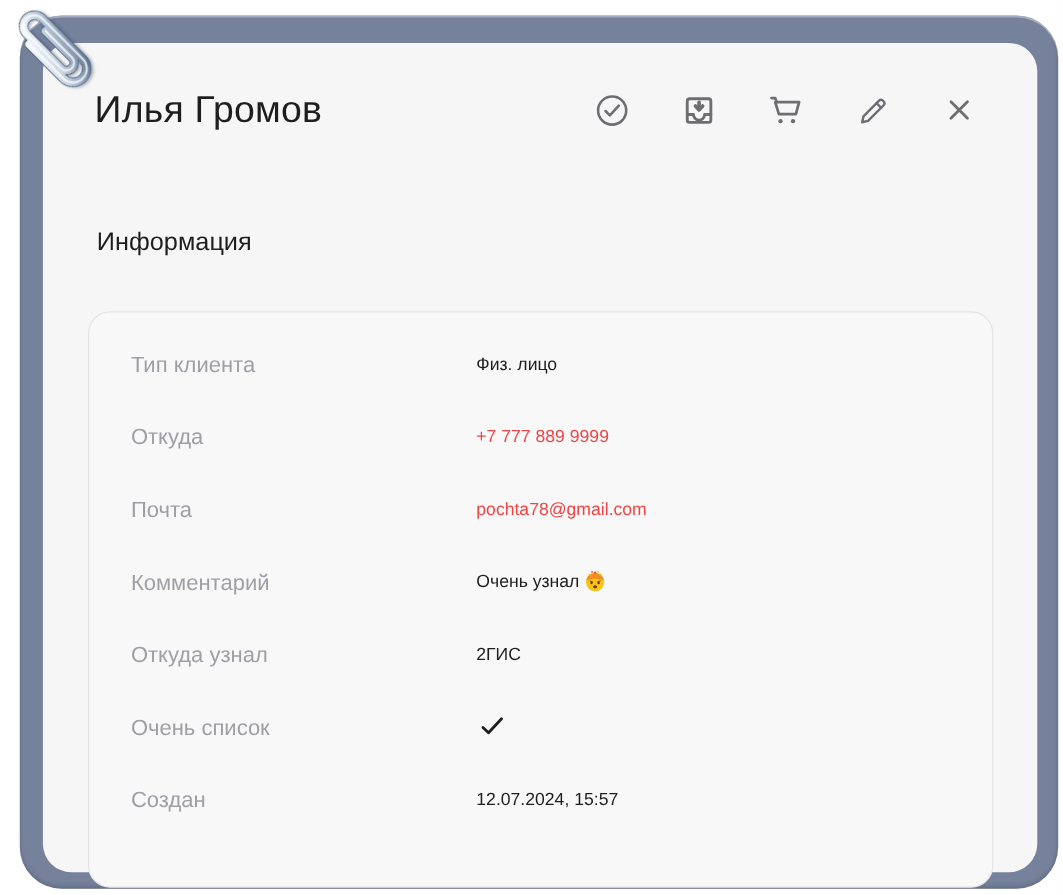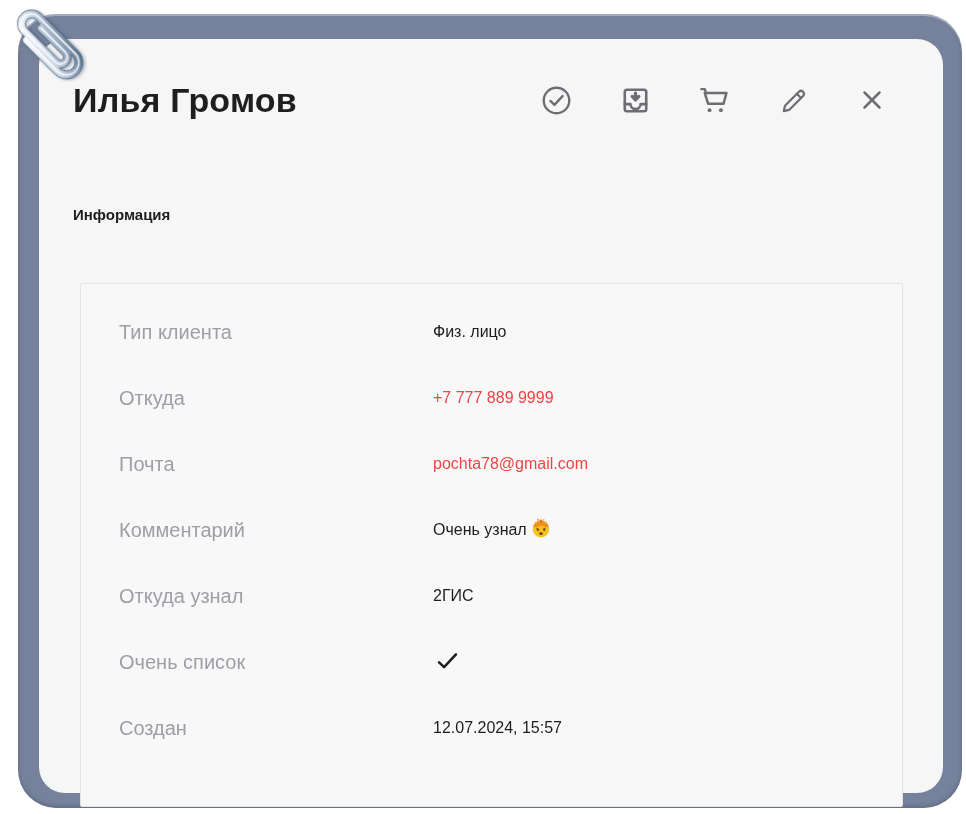--- a/index.html
+++ b/index.html
@@ -26,23 +26,23 @@
   .card {
     position: absolute;
     left: 39px; top: 39px;
     width: 904px; height: 754px;
     background: #f6f6f7;
     border-radius: 26px;
   }
 
   .title {
     position: absolute;
-    left: 34px; top: 40px;
+    left: 47px; top: 40px;
     font-size: 34px;
-    font-weight: 700;
+    font-weight: 400;
     color: #1e1e20;
     letter-spacing: 0.2px;
     line-height: 42px;
     white-space: nowrap;
   }
 
   .toolbar {
     position: absolute;
     top: 44px; right: 54px;
     display: flex;
@@ -52,33 +52,33 @@
   .tool-btn {
     width: 34px; height: 34px;
     display: flex; align-items: center; justify-content: center;
     background: none; border: none; padding: 0; margin: 0;
     cursor: pointer; color: #6d6d72;
   }
   .tool-btn svg { display: block; }
 
   .section-heading {
     position: absolute;
-    left: 34px; top: 167px;
-    font-size: 15px;
-    font-weight: 700;
+    left: 49px; top: 167px;
+    font-size: 23px;
+    font-weight: 400;
     color: #1e1e20;
   }
 
   .info-card {
     position: absolute;
     left: 41px; top: 244px;
     width: 821px; height: 492px;
     background: #f8f8f9;
     border: 1px solid #e3e3e6;
-    border-radius: 2px;
+    border-radius: 20px;
     padding: 15px 0;
     box-sizing: content-box;
   }
   .info-row {
     height: 66px;
     display: flex;
     align-items: center;
   }
   .info-label {
     margin-left: 38px;

